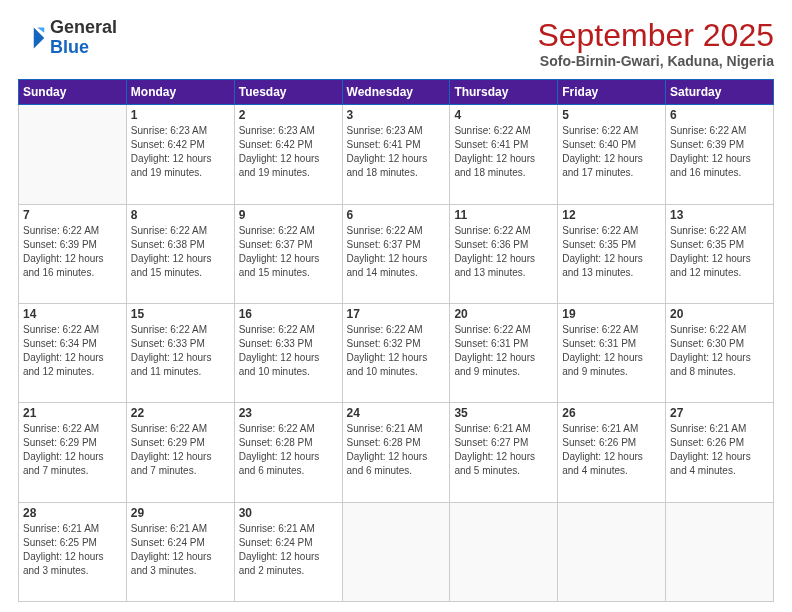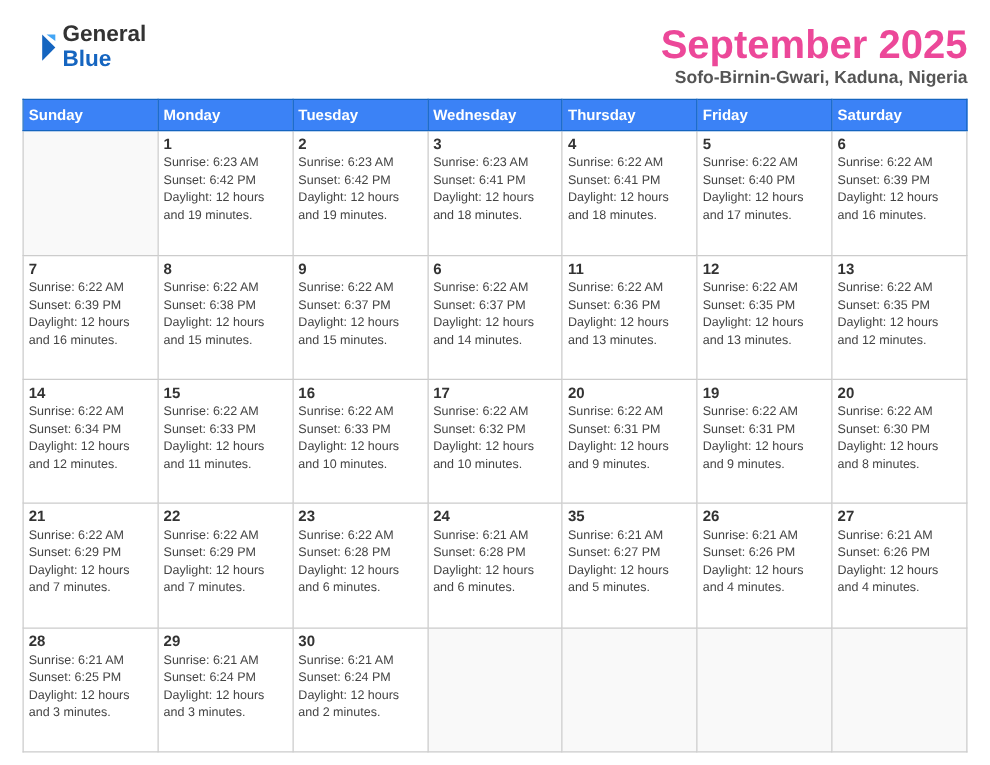--- a/index.html
+++ b/index.html
@@ -37,36 +37,36 @@
     .logo-blue { color: #1565c0; margin-top: 28px; }
     .logo-icon {
       width: 28px;
       height: 28px;
     }
     .title-block {
       text-align: right;
     }
     .month-title {
       font-size: 32px;
-      font-weight: bold;
-      color: #ec4899;
+      font-weight: normal;
+      color: #b91c1c;
       line-height: 1.1;
     }
     .subtitle {
       font-size: 14px;
       color: #555;
       font-weight: bold;
     }
     .calendar {
       width: 100%;
       border-collapse: collapse;
       flex: 1;
     }
     .calendar th {
-      background: #3b82f6;
+      background: #4c1d95;
       color: #fff;
       font-size: 12px;
       font-weight: bold;
       padding: 5px 4px;
       text-align: left;
       border: 1px solid #1565c0;
     }
     .calendar td {
       border: 1px solid #ccc;
       vertical-align: top;

